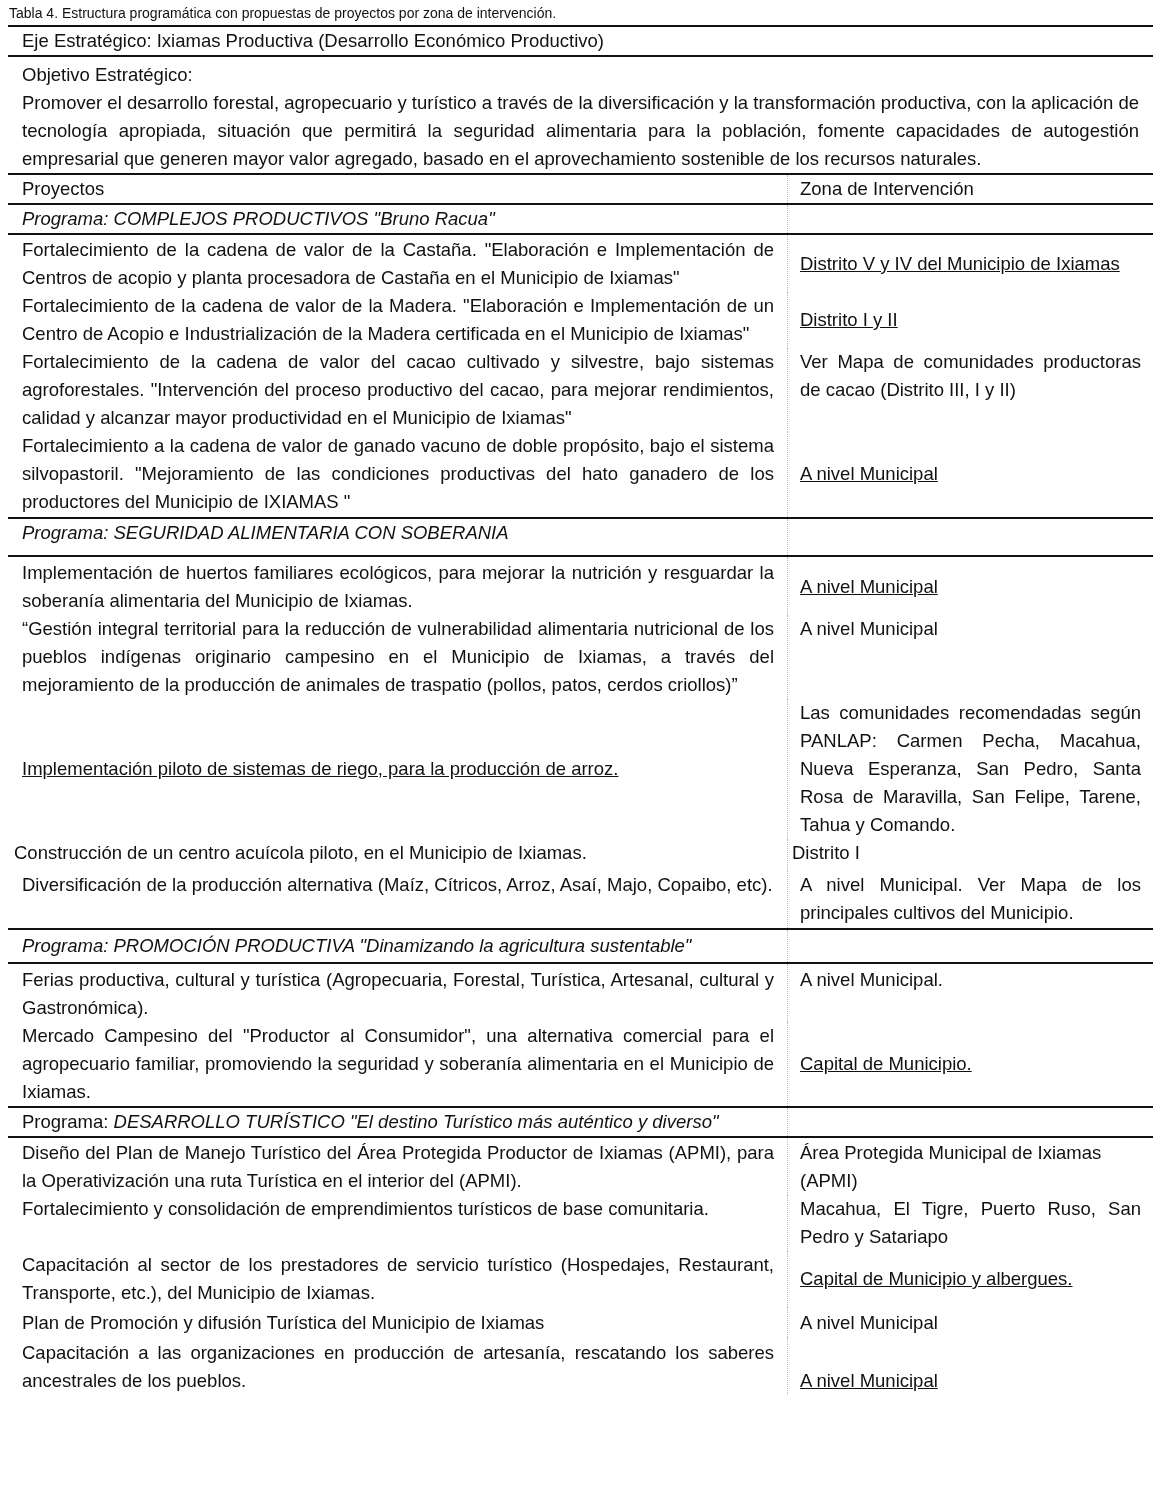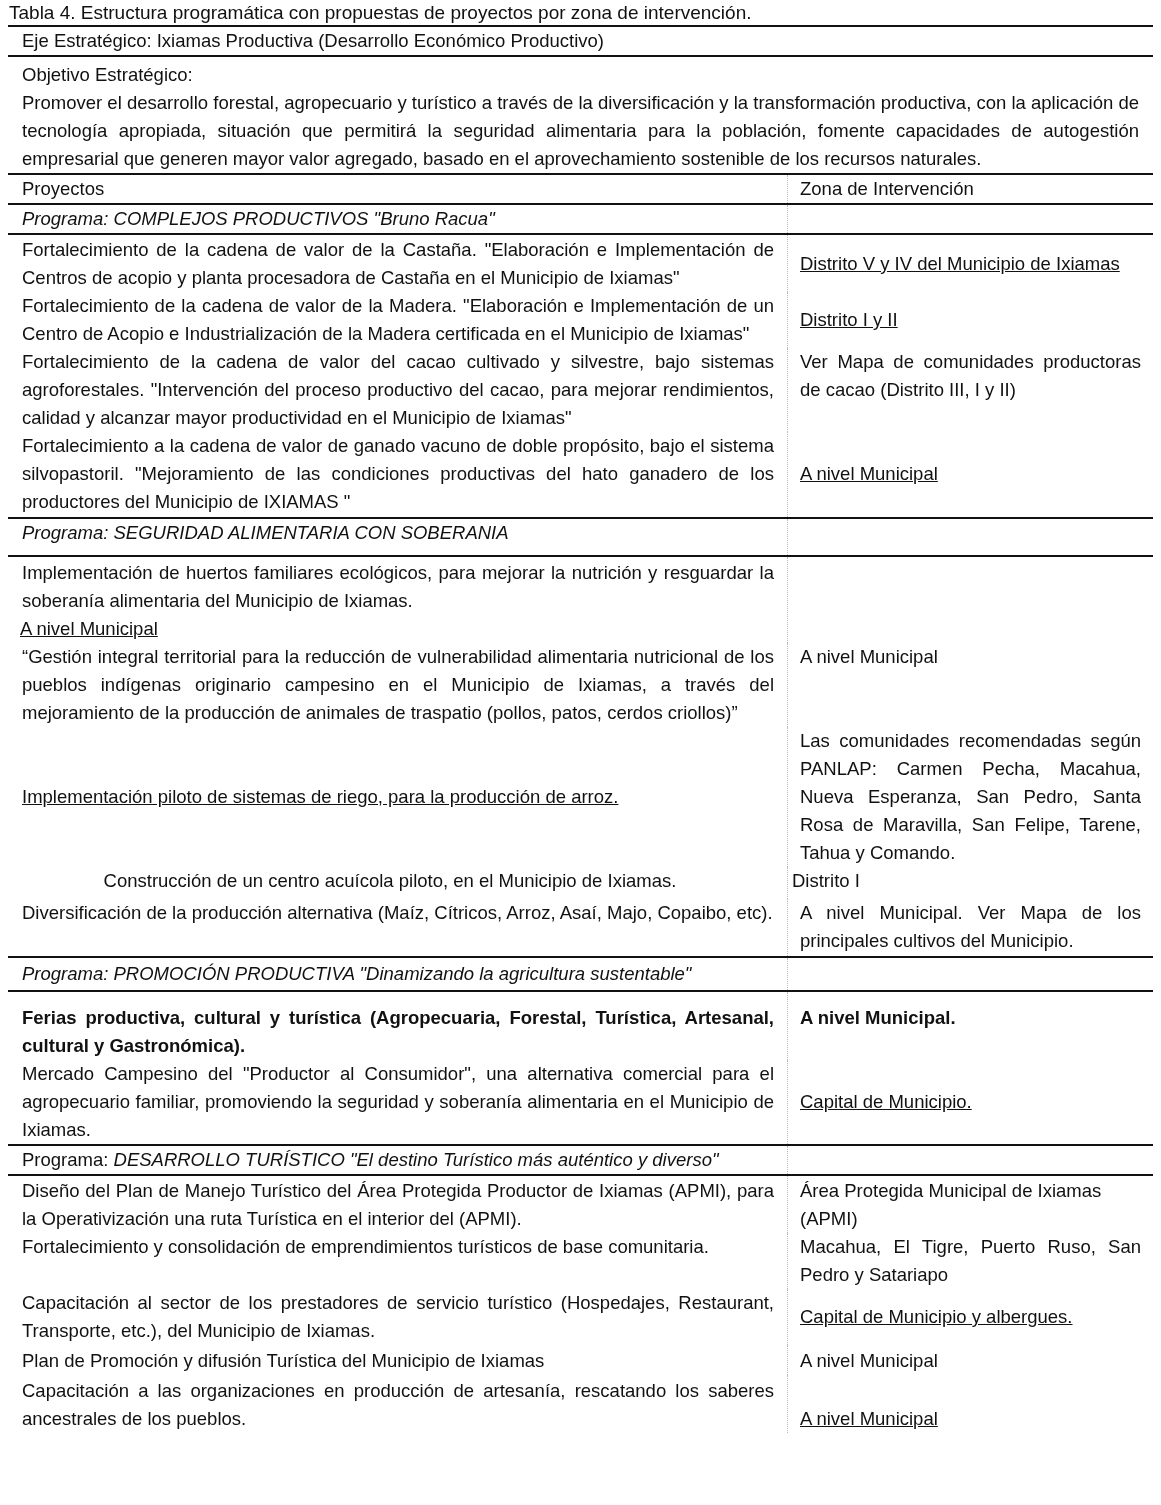--- a/index.html
+++ b/index.html
@@ -4,21 +4,21 @@
   <style>
     html, body { margin: 0; padding: 0; background: #ffffff; }
     body {
       width: 1161px; height: 1505px; overflow: hidden; position: relative;
       font-family: "Liberation Sans", "DejaVu Sans", sans-serif;
       color: #111111;
       font-size: 18.5px;
     }
     .caption {
       position: absolute; left: 9px; top: 2px;
-      font-size: 19px; line-height: 22px; white-space: nowrap;
+      font-size: 14px; line-height: 22px; white-space: nowrap;
     }
     .tbl { position: absolute; left: 8px; top: 25px; width: 1145px; }
     .hline { height: 0; border-top: 2px solid #111; }
     .row { display: flex; position: relative; }
     .full { padding: 2px 14px 2px 14px; line-height: 28px; }
     .cell-l { width: 752px; padding: 0 14px 0 14px; box-sizing: content-box; line-height: 28px; text-align: justify; }
     .cell-r { flex: 1; padding: 0 12px 0 12px; line-height: 28px; text-align: justify; }
     .vmid { display: flex; flex-direction: column; justify-content: center; text-decoration: underline; }
     .divider {
       position: absolute; left: 779px; top: 0; bottom: 0; width: 0;
@@ -89,60 +89,60 @@
   <div class="hline"></div>
 
   <div class="row" style="height:36px;">
     <div class="full italic" style="flex:1;padding-top:0;padding-bottom:0;">
       <span>Programa: </span><span>SEGURIDAD ALIMENTARIA CON SOBERANIA</span>
     </div>
     <div class="divider"></div>
   </div>
   <div class="hline"></div>
 
-  <div class="row" style="padding-top:2px;flex-direction:column;">
+  <div class="row" style="padding-top:2px;">
     <div class="cell-l">Implementación de huertos familiares ecológicos, para mejorar la nutrición y resguardar la soberanía alimentaria del Municipio de Ixiamas.</div>
     <div class="cell-r vmid">
         <span>A nivel Municipal</span>
       </div>
     <div class="divider"></div>
   </div>
   <div class="row">
     <div class="cell-l">“Gestión integral territorial para la reducción de vulnerabilidad alimentaria nutricional de los pueblos indígenas originario campesino en el Municipio de Ixiamas, a través del mejoramiento de la producción de animales de traspatio (pollos, patos, cerdos criollos)”</div>
     <div class="cell-r">A nivel Municipal</div>
     <div class="divider"></div>
   </div>
   <div class="row">
     <div class="cell-l vmid" style="text-align:left;">
         <span>Implementación piloto de sistemas de riego, para la producción de arroz.</span>
       </div>
     <div class="cell-r">Las comunidades recomendadas según PANLAP: Carmen Pecha, Macahua, Nueva Esperanza, San Pedro, Santa Rosa de Maravilla, San Felipe, Tarene, Tahua y Comando.</div>
     <div class="divider"></div>
   </div>
   <div class="row" style="padding-bottom:4px;">
-    <div class="cell-l indent" style="text-align:center;">Construcción de un centro acuícola piloto, en el Municipio de Ixiamas.</div>
+    <div class="cell-l indent" style="text-align:left;">Construcción de un centro acuícola piloto, en el Municipio de Ixiamas.</div>
     <div class="cell-r">Distrito I</div>
     <div class="divider"></div>
   </div>
   <div class="row" style="padding-bottom:1px;">
     <div class="cell-l">Diversificación de la producción alternativa (Maíz, Cítricos, Arroz, Asaí, Majo, Copaibo, etc).</div>
     <div class="cell-r">A nivel Municipal. Ver Mapa de los principales cultivos del Municipio.</div>
     <div class="divider"></div>
   </div>
   <div class="hline"></div>
 
   <div class="row" style="height:32px;align-items:center;">
     <div class="full italic" style="flex:1;padding-top:0;padding-bottom:0;">
       <span>Programa: </span><span>PROMOCIÓN PRODUCTIVA "Dinamizando la agricultura sustentable"</span>
     </div>
     <div class="divider"></div>
   </div>
   <div class="hline"></div>
 
-  <div class="row" style="padding-top:12px;font-weight:bold;">
+  <div class="row" style="padding-top:2px;">
     <div class="cell-l">Ferias productiva, cultural y turística (Agropecuaria, Forestal, Turística, Artesanal, cultural y Gastronómica).</div>
     <div class="cell-r">A nivel Municipal.</div>
     <div class="divider"></div>
   </div>
   <div class="row">
     <div class="cell-l">Mercado Campesino del "Productor al Consumidor", una alternativa comercial para el agropecuario familiar, promoviendo la seguridad y soberanía alimentaria en el Municipio de Ixiamas.</div>
     <div class="cell-r vmid">
         <span>Capital de Municipio.</span>
       </div>
     <div class="divider"></div>

